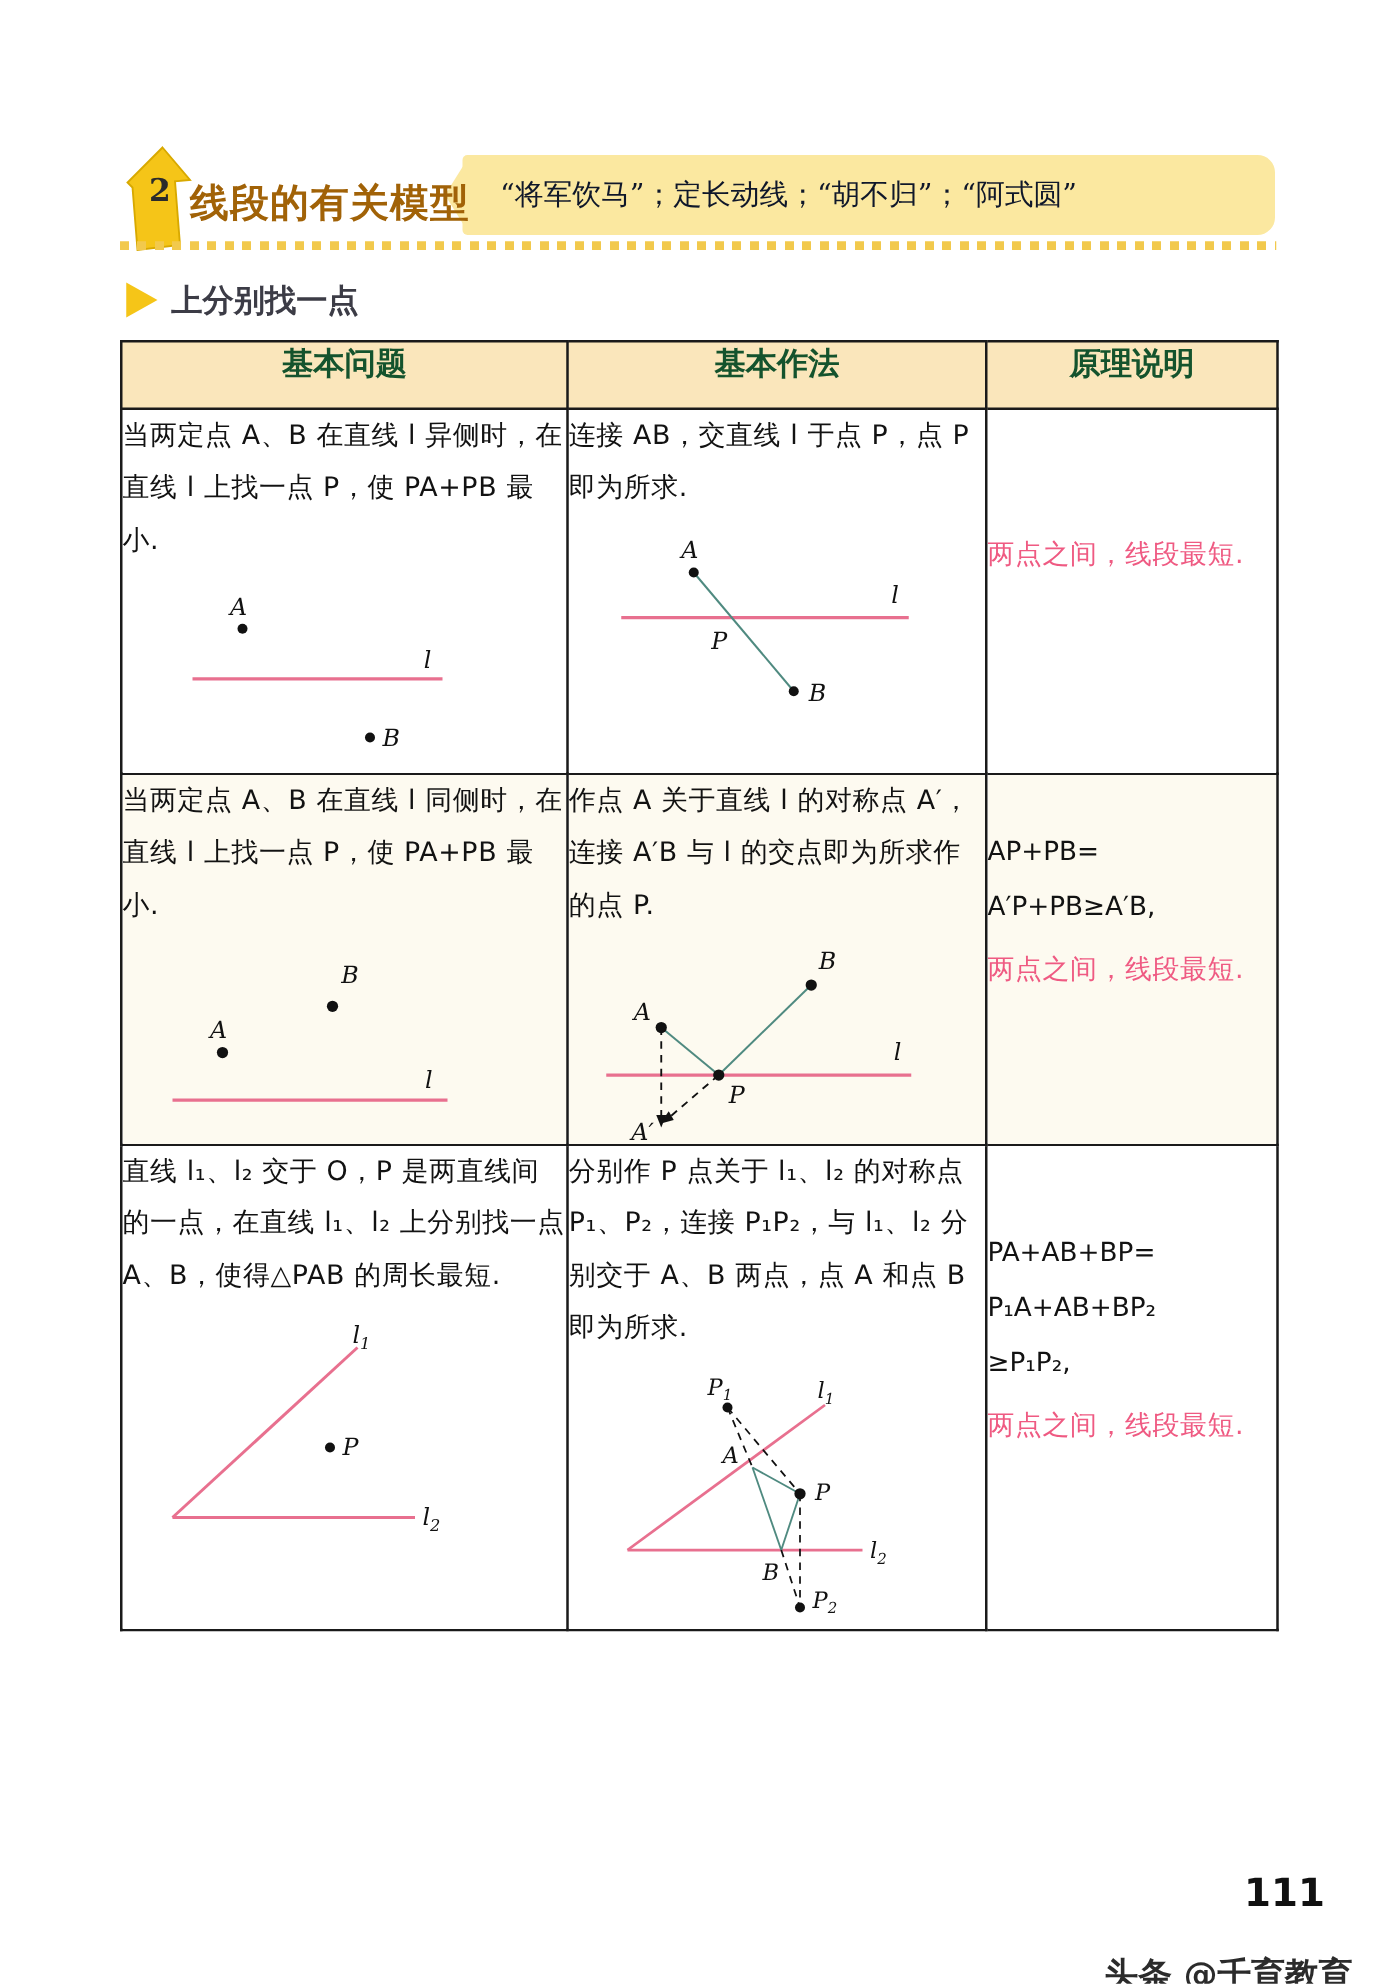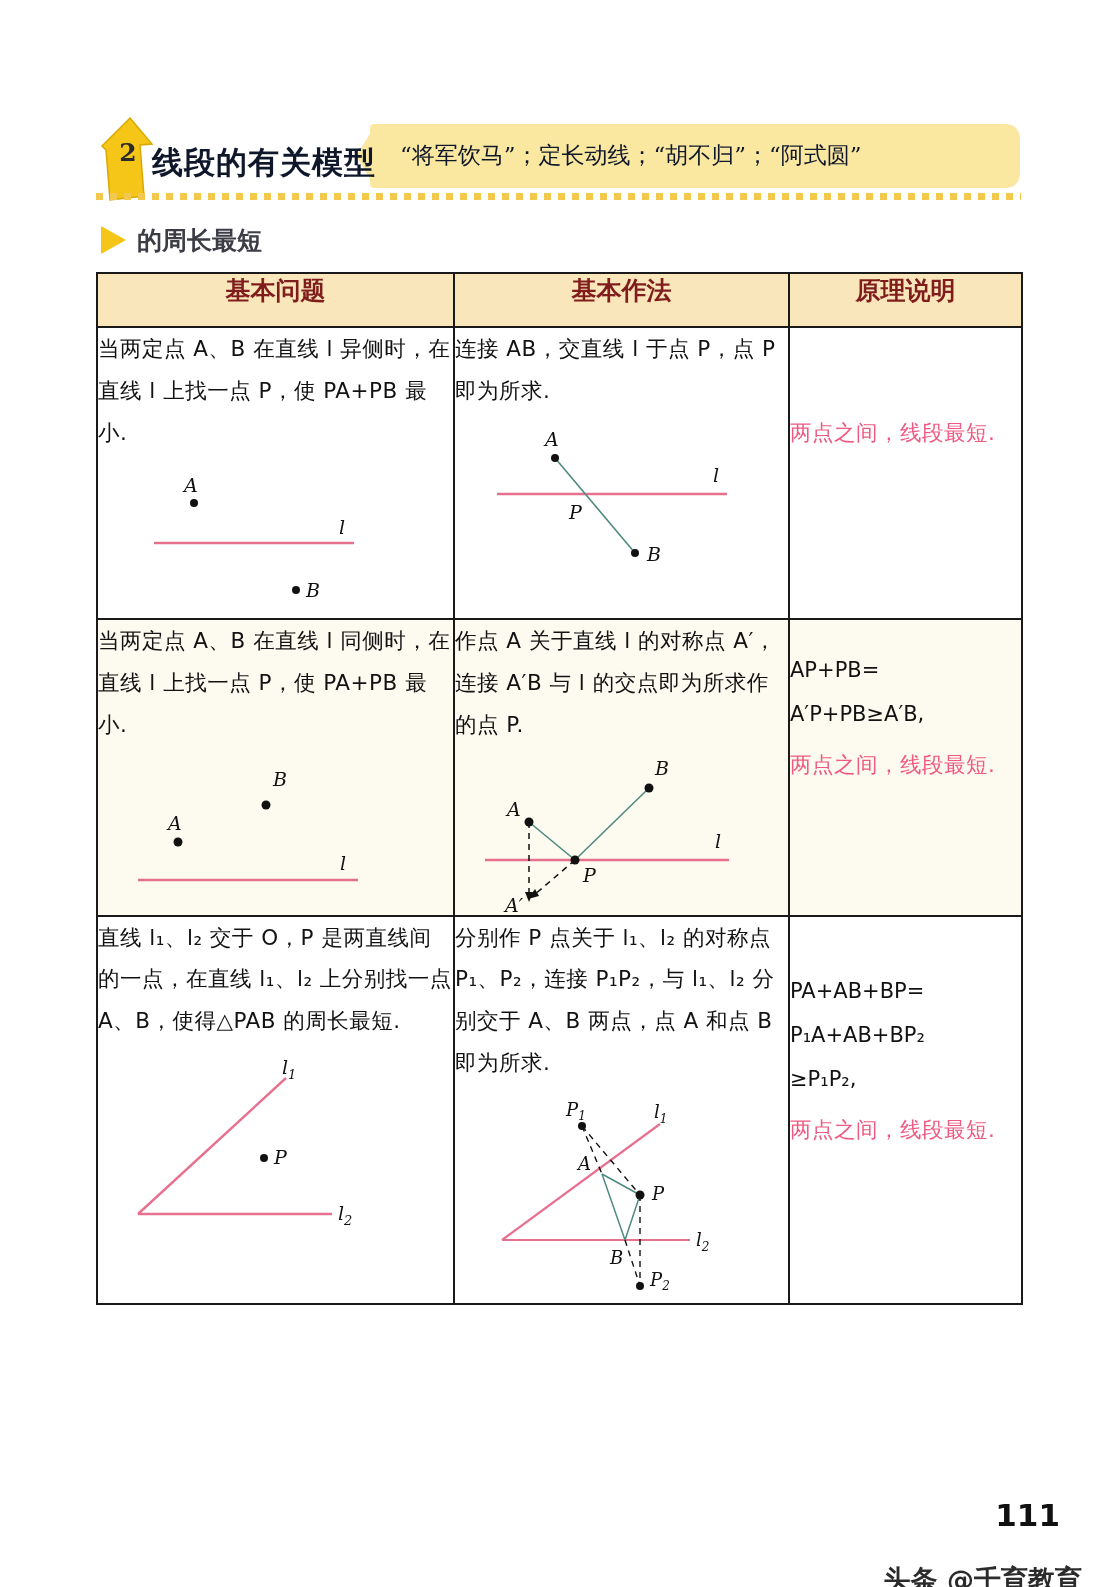--- a/index.html
+++ b/index.html
@@ -35,21 +35,21 @@
     font-size: 25px;
     font-weight: 700;
     color: #2b2b2b;
     font-family: "DejaVu Serif", "Liberation Serif", serif;
   }
   .section-title {
     position: absolute;
     left: 152px; top: 142px;
     font-size: 31px;
     font-weight: 700;
-    color: #0f172a;
+    color: #a16207;
     letter-spacing: 1px;
     white-space: nowrap;
   }
   .tag-banner {
     position: absolute;
     left: 370px; top: 124px;
     width: 650px;
     height: 64px;
     background: #fbe8a0;
     border-radius: 4px 14px 14px 4px;
@@ -115,21 +115,21 @@
   .col-b { width: 335px; }
   .col-c { width: 233px; }
 
   thead th {
     background: #fae6bb;
     height: 52px;
     text-align: center;
     vertical-align: middle;
     font-size: 25px;
     font-weight: 700;
-    color: #7f1d1d;
+    color: #14532d;
     font-family: "DejaVu Serif", "Liberation Serif", serif;
   }
 
   .cell {
     position: relative;
     padding: 14px 16px 10px 16px;
     box-sizing: border-box;
   }
   .cell-tint { background: #fdfaf0; }
   .cell-white { background: #ffffff; }
@@ -151,20 +151,21 @@
     color: #ef5a82;
     font-size: 21.5px;
     line-height: 1.95;
     letter-spacing: 0.5px;
   }
   .reason-cell {
     display: flex;
     flex-direction: column;
     justify-content: center;
     min-height: 100%;
+    margin-top: 11px;
   }
   .fig {
     display: block;
     margin: 4px auto 0 auto;
   }
 
   
   .page-num {
     position: absolute;
     right: 58px; top: 1497px;
@@ -197,21 +198,21 @@
   <div class="tag-banner-notch"></div>
   <div class="tag-banner"></div>
   <div class="tag-text">“将军饮马”；定长动线；“胡不归”；“阿式圆”</div>
 
   <div class="section-title">线段的有关模型</div>
 
   <div class="dotted-rule"></div>
 </div>
 
 <div class="sub-marker"></div>
-<div class="sub-title">的周长最短</div>
+<div class="sub-title">上分别找一点</div>
 
 <table class="tbl">
   <colgroup>
     <col class="col-a">
       <col class="col-b">
       <col class="col-c">
   </colgroup>
   <thead>
     <tr>
       <th>基本问题</th>

